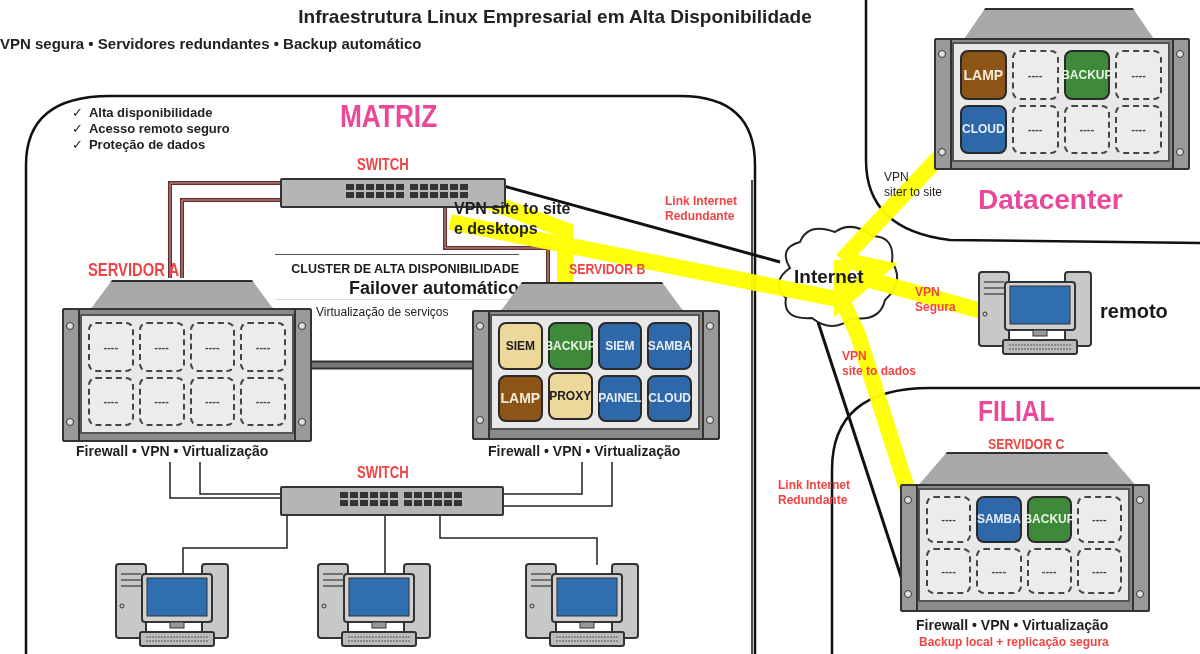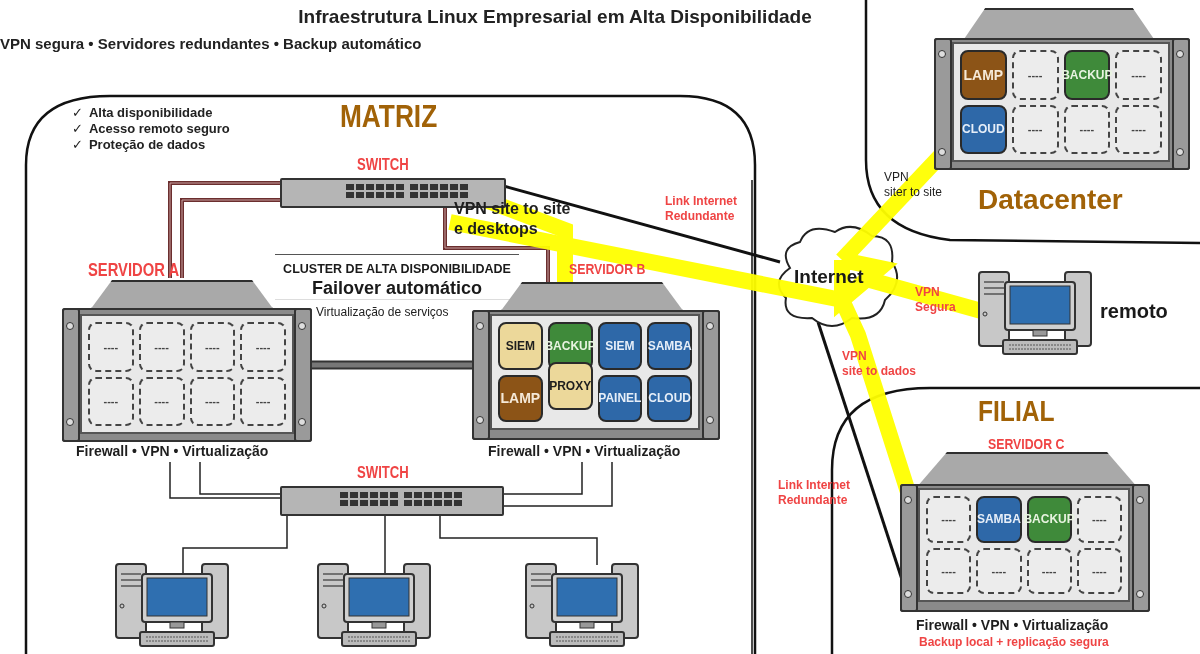--- a/index.html
+++ b/index.html
@@ -1,26 +1,26 @@
 <!DOCTYPE html>
 <html><head>
 <meta charset="utf-8">
 <style>
   html, body { margin: 0; padding: 0; background: #ffffff; }
   body { width: 1200px; height: 654px; position: relative; overflow: hidden; font-family: "Liberation Sans", sans-serif; color: #1a1a1a; }
   .abs { position: absolute; }
   .title { left: 0; width: 1110px; top: 6px; text-align: center; font-size: 19px; font-weight: bold; color: #222; }
   .subtitle { left: 0; width: 1160px; top: 35px; text-align: left; font-size: 15px; font-weight: bold; color: #222; }
-  .region-title { font-family: "Liberation Sans", sans-serif; font-weight: bold; color: #a16207; }
+  .region-title { font-family: "Liberation Sans", sans-serif; font-weight: bold; color: #ec4899; }
   .cond { transform: scaleX(0.82); transform-origin: left top; display: inline-block; white-space: nowrap; }
   .lbl-bold { font-weight: bold; font-size: 13px; color: #ef4444; white-space: nowrap; }
   .lbl { font-size: 12px; color: #1e1e1e; white-space: nowrap; }
   .checks { left: 72px; top: 105px; font-size: 13px; line-height: 16px; font-weight: bold; color: #222; }
   .check-item span.ck { font-weight: normal; margin-right: 6px; }
-  .cluster-box { left: 275px; top: 254px; width: 244px; height: 44px; text-align: center; border-top: 1px solid #555; border-bottom: 1px solid #ddd; }
+  .cluster-box { left: 275px; top: 254px; width: 244px; height: 44px; text-align: right; border-top: 1px solid #555; border-bottom: 1px solid #ddd; }
   .cluster-box .t1 { font-size: 12.5px; font-weight: bold; margin-top: 7px; }
   .cluster-box .t2 { font-size: 18px; font-weight: bold; margin-top: 2px; }
   .virt { left: 316px; top: 305px; font-size: 12px; color: #222; }
   .yellow-label { font-size: 16px; font-weight: bold; color: #1e1e1e; line-height: 20px; }
   
   .rack { position: absolute; }
   .rack .top { position: absolute; background: #a9a9a9; border: 2px solid #2f2f2f; }
   .rack .ear { position: absolute; background: #9a9a9a; border: 2px solid #333; border-radius: 3px; width: 14px; }
   .rack .body { position: absolute; background: #8a8a8a; border: 2px solid #333; border-radius: 3px; }
   .rack .panel { position: absolute; background: #e8e8e8; border: 2px solid #555; }
@@ -173,21 +173,21 @@
     <div class="screw" style="left:4px;top:136px;"></div>
   <div class="screw" style="left:234px;top:42px;"></div>
     <div class="screw" style="left:234px;top:136px;"></div>
   <div class="panel" style="left:18px;top:34px;width:206px;height:112px;">
     <div id="slots-b">
         <div class="slot filled" style="left: 6px; top: 6px; width: 44.75px; height: 47.5px; background: rgb(236, 216, 154); color: rgb(30, 30, 30);">SIEM</div>
         <div class="slot filled" style="left: 55.75px; top: 6px; width: 44.75px; height: 47.5px; background: rgb(63, 138, 58); color: rgb(232, 243, 224);">BACKUP</div>
         <div class="slot filled" style="left: 105.5px; top: 6px; width: 44.75px; height: 47.5px; background: rgb(46, 104, 168); color: rgb(230, 238, 248);">SIEM</div>
         <div class="slot filled" style="left: 155.25px; top: 6px; width: 44.75px; height: 47.5px; background: rgb(46, 104, 168); color: rgb(230, 238, 248);">SAMBA</div>
         <div class="slot filled" style="left: 6px; top: 58.5px; width: 44.75px; height: 47.5px; background: rgb(140, 84, 23); color: rgb(245, 233, 216); font-size: 14px;">LAMP</div>
-        <div class="slot filled" style="left: 55.75px; top: 46px; width: 44.75px; height: 47.5px; background: rgb(236, 216, 154); color: rgb(30, 30, 30); text-align: center;">PROXY</div>
+        <div class="slot filled" style="left: 55.75px; top: 56px; width: 44.75px; height: 47.5px; background: rgb(236, 216, 154); color: rgb(30, 30, 30); text-align: center;">PROXY</div>
         <div class="slot filled" style="left: 105.5px; top: 58.5px; width: 44.75px; height: 47.5px; background: rgb(46, 104, 168); color: rgb(230, 238, 248);">PAINEL</div>
         <div class="slot filled" style="left: 155.25px; top: 58.5px; width: 44.75px; height: 47.5px; background: rgb(46, 104, 168); color: rgb(230, 238, 248);">CLOUD</div>
       </div>
   </div>
 </div>
 <div class="abs caption" style="left:488px;top:443px;">Firewall • VPN • Virtualização</div>
 
 <div class="abs lbl-bold" style="left:357px;top:464px;font-size:16px;"><span class="cond">SWITCH</span></div>
 <div class="switch" style="left:280px;top:486px;width:220px;height:26px;">
   <div class="port-grp" style="left:58px;">

